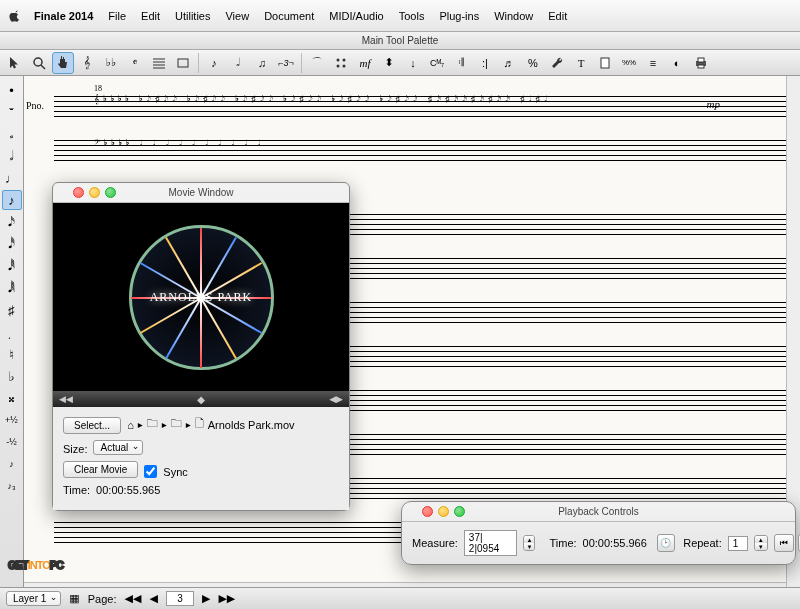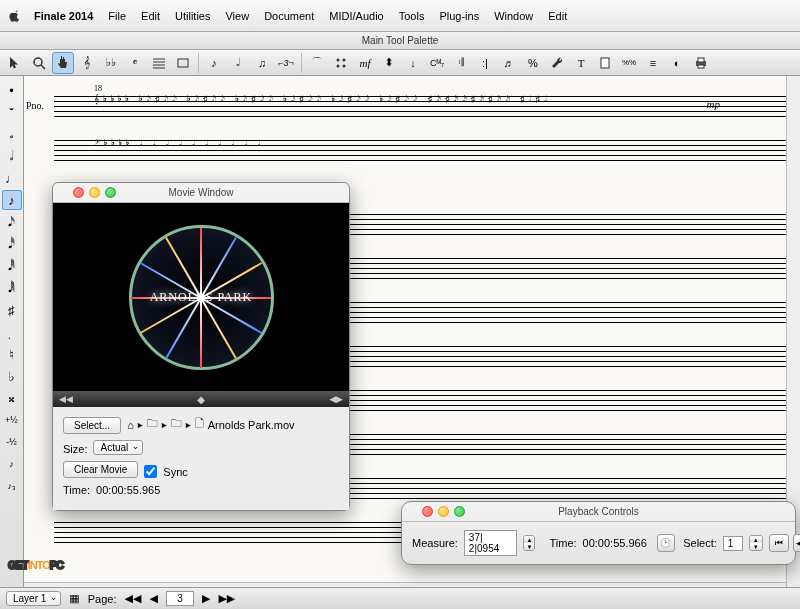--- a/index.html
+++ b/index.html
@@ -372,21 +372,21 @@
       <span class="pb-field">37| 2|0954</span>
       <span class="stepper">
           <div>▴</div>
           <div>▾</div>
         </span>
       <span style="margin-left:8px">Time:</span>
       <span>00:00:55.966</span>
       <span class="tbtn" style="margin-left:4px">🕑</span>
     </div>
     <div class="pb-row">
-      <span>Select:</span>
+      <span>Repeat:</span>
       <span class="pb-field" style="min-width:20px">1</span>
       <span class="stepper">
           <div>▴</div>
           <div>▾</div>
         </span>
       <div class="transport">
         <div class="tbtn">⏮</div>
         <div class="tbtn">◀◀</div>
         <div class="tbtn">◼</div>
         <div class="tbtn">▶</div>

